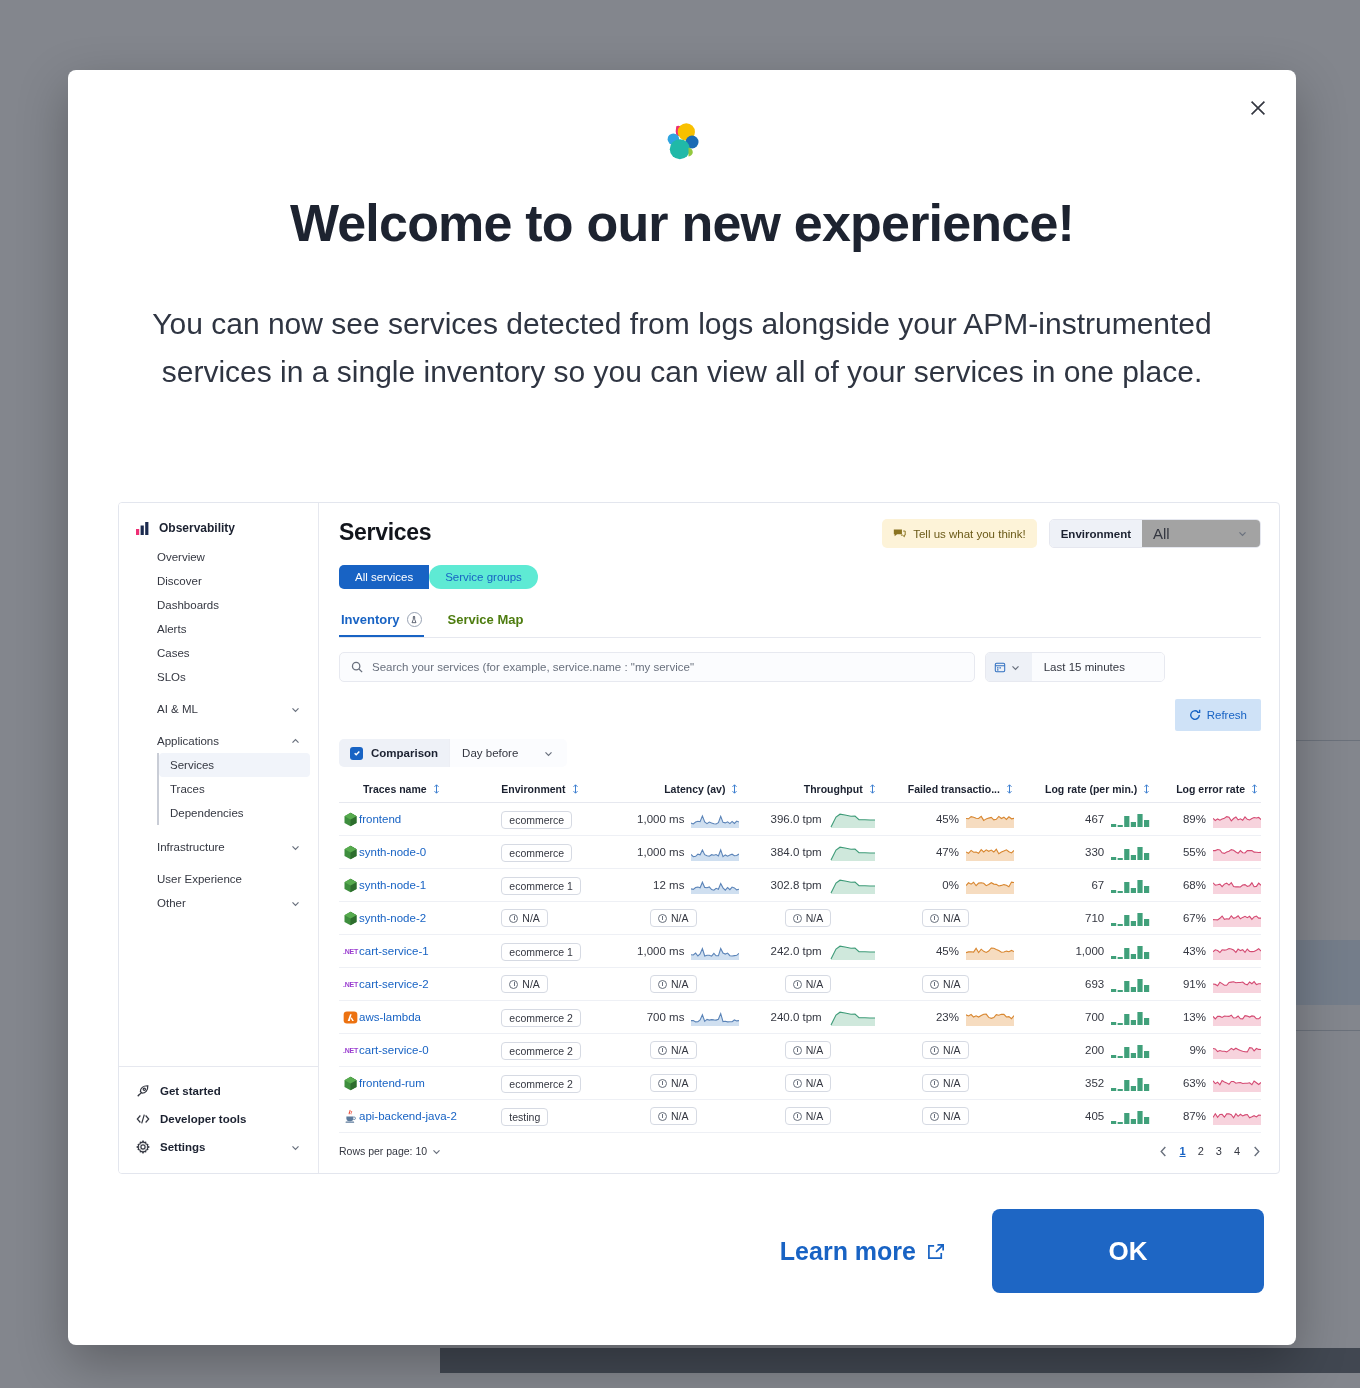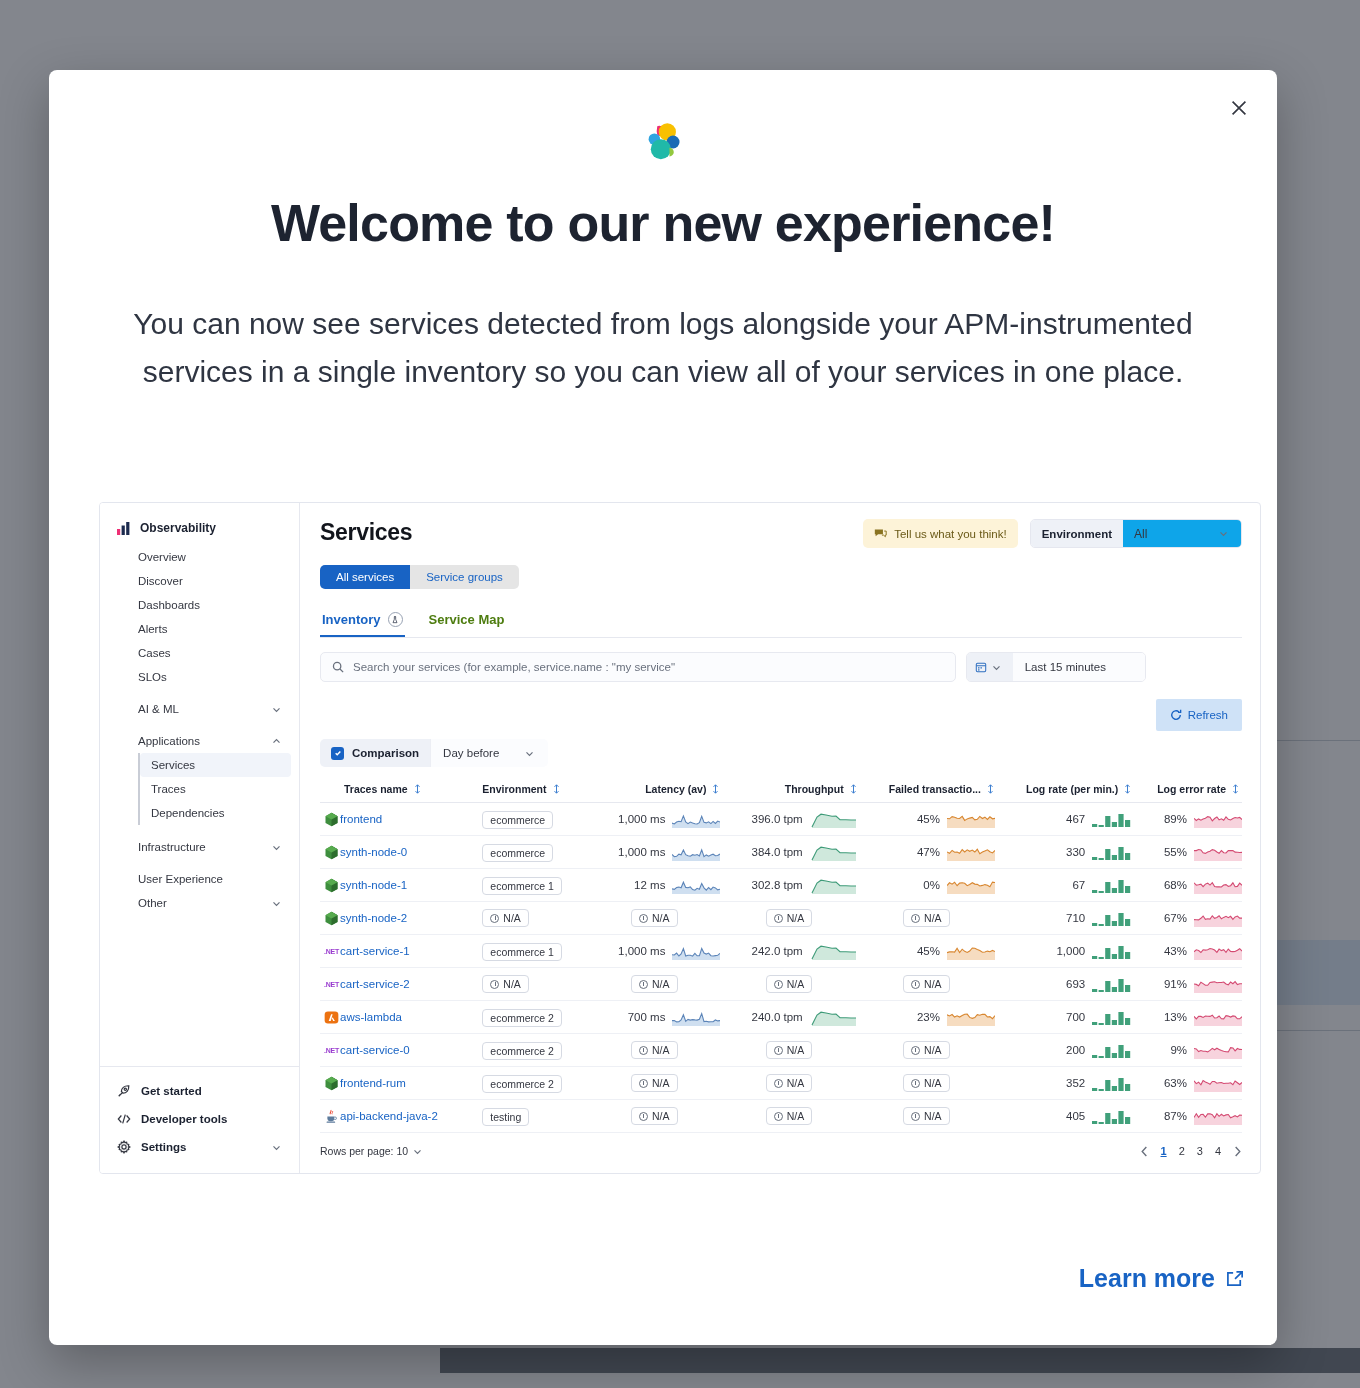--- a/index.html
+++ b/index.html
@@ -37,21 +37,21 @@
     background: #4b5360;
   }
   .scrim {
     position: absolute; inset: 0;
     background: rgba(60,64,72,0.62);
   }
 
   
   .modal {
     position: absolute;
-    left: 49px; top: 70px;
+    left: 68px; top: 70px;
     width: 1228px; height: 1275px;
     background: #ffffff;
     border-radius: 8px;
     box-shadow: 0 18px 50px rgba(0,0,0,0.28);
     overflow: hidden;
   }
   .close-btn {
     position: absolute; right: 18px; top: 18px;
     width: 40px; height: 40px;
     display: flex; align-items: center; justify-content: center;
@@ -150,29 +150,29 @@
     font-size: 11.5px; font-weight: 500; cursor: pointer;
     height: 29px;
   }
   .feedback svg { width: 13px; height: 13px; fill: #8a7320; }
   .envgrp { display: flex; height: 29px; border-radius: 5px; overflow: hidden; border: 1px solid #e5e7ef; }
   .envlbl {
     background: #eef1f7; color: #1b2130; font-weight: 700;
     font-size: 11.5px; display: flex; align-items: center; padding: 0 11px;
   }
   .envsel {
-    background: #0ea5e9; color: #343741; font-size: 12px;
+    background: #a3a3a3; color: #343741; font-size: 15px;
     display: flex; align-items: center; gap: 30px; padding: 0 9px 0 11px;
     cursor: pointer; min-width: 118px; justify-content: space-between;
   }
 
   .segmented { margin-top: 17px; display: flex; border-radius: 5px; overflow: hidden; width: fit-content; }
   .seg { padding: 6px 16px; font-size: 11.5px; cursor: pointer; }
   .seg.on { background: #1863c4; color: #fff; font-weight: 500; }
-  .seg.off { background: #e5e5e5; color: #1863c4; }
+  .seg.off { background: #5eead4; color: #1863c4; border-radius: 12px; }
 
   .tabs {
     margin-top: 17px; display: flex; gap: 22px;
     border-bottom: 1px solid #e6e8ef;
   }
   .tab { padding: 6px 2px 10px; font-size: 13px; color: #4d7c0f; font-weight: 700; cursor: pointer; display:flex; align-items:center; gap:7px;}
   .tab.active { color: #1863c4; box-shadow: inset 0 -2px 0 #1863c4; }
   .beaker { width: 15px; height: 15px; border: 1px solid #98a2b3; border-radius: 50%; display:flex;align-items:center;justify-content:center;}
   .beaker svg { width: 8px; height: 8px; stroke: #4a5163; fill: none; stroke-width: 1.3; }
 
@@ -1127,14 +1127,15 @@
     </div>
   </div>
 
   <div class="mfooter">
     <a class="learn">
       <span>Learn more</span>
       <svg viewBox="0 0 20 20">
           <path d="M11 3 h6 v6 M17 3 L9.5 10.5 M15 11.5 v5.5 h-13 v-13 h5.5"></path>
         </svg>
     </a>
+    <button class="okbtn">OK</button>
   </div>
 </div>
 
 </body></html>

